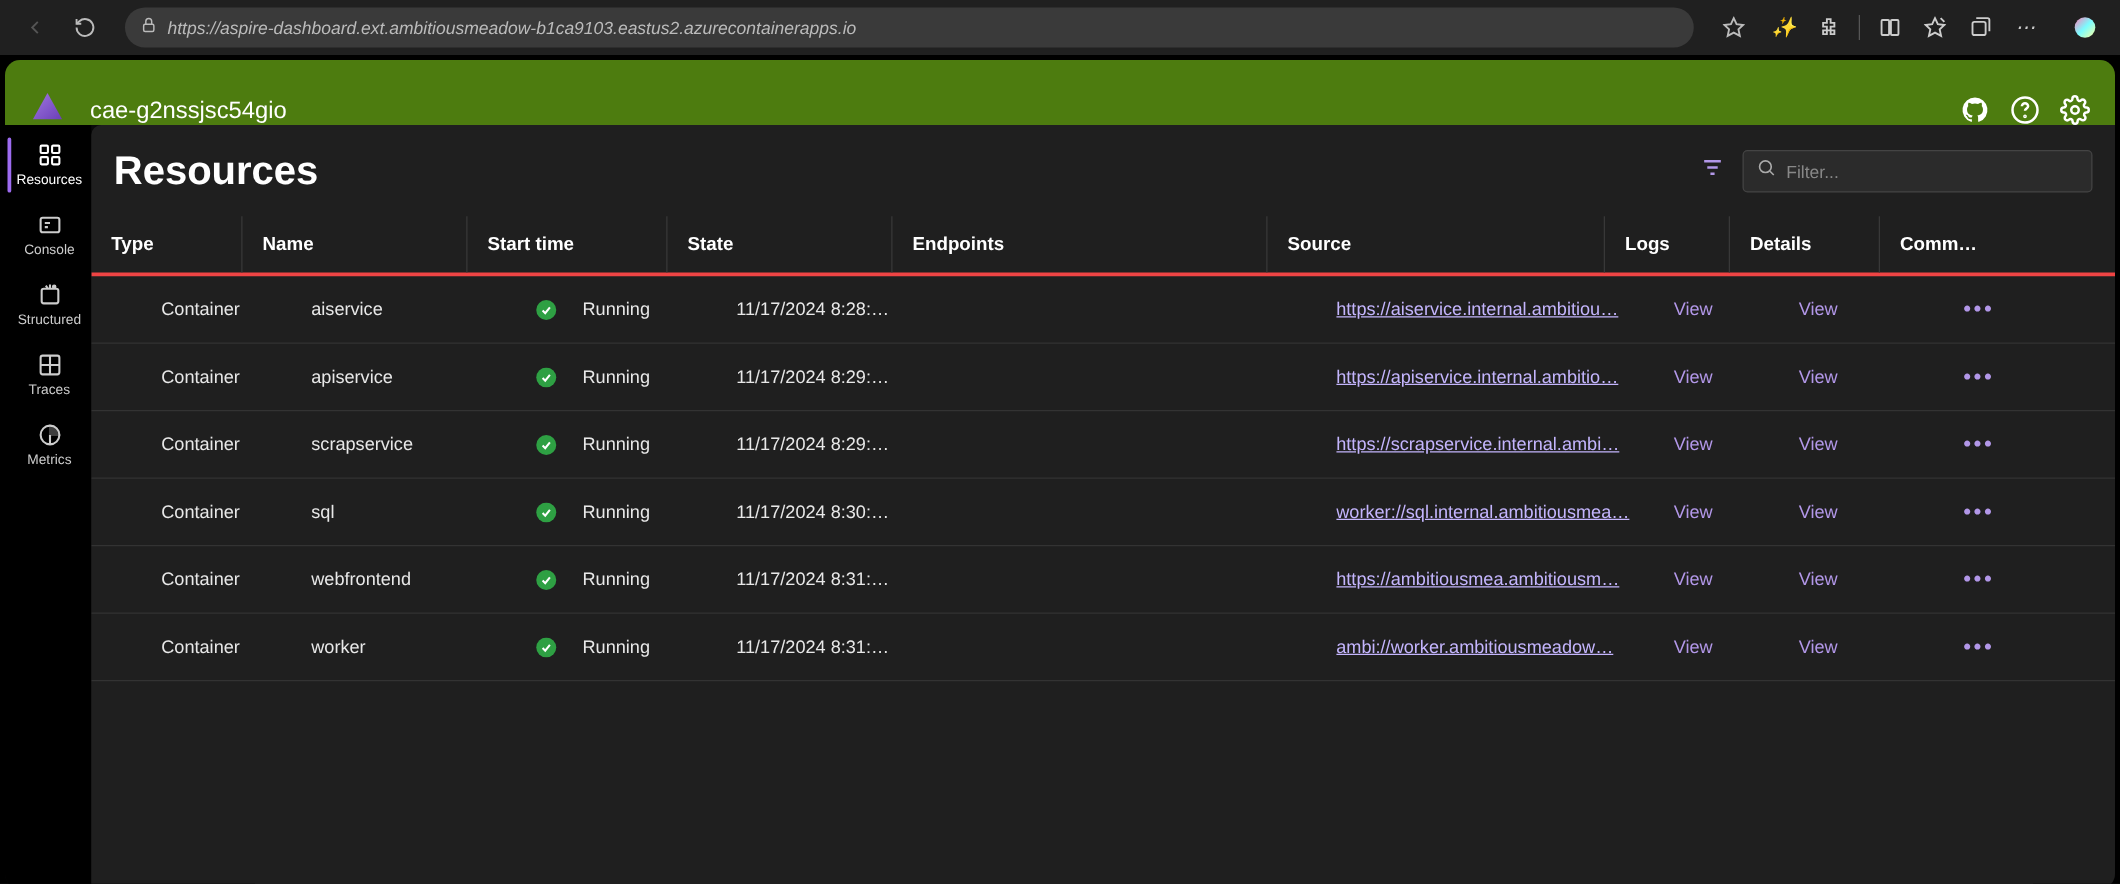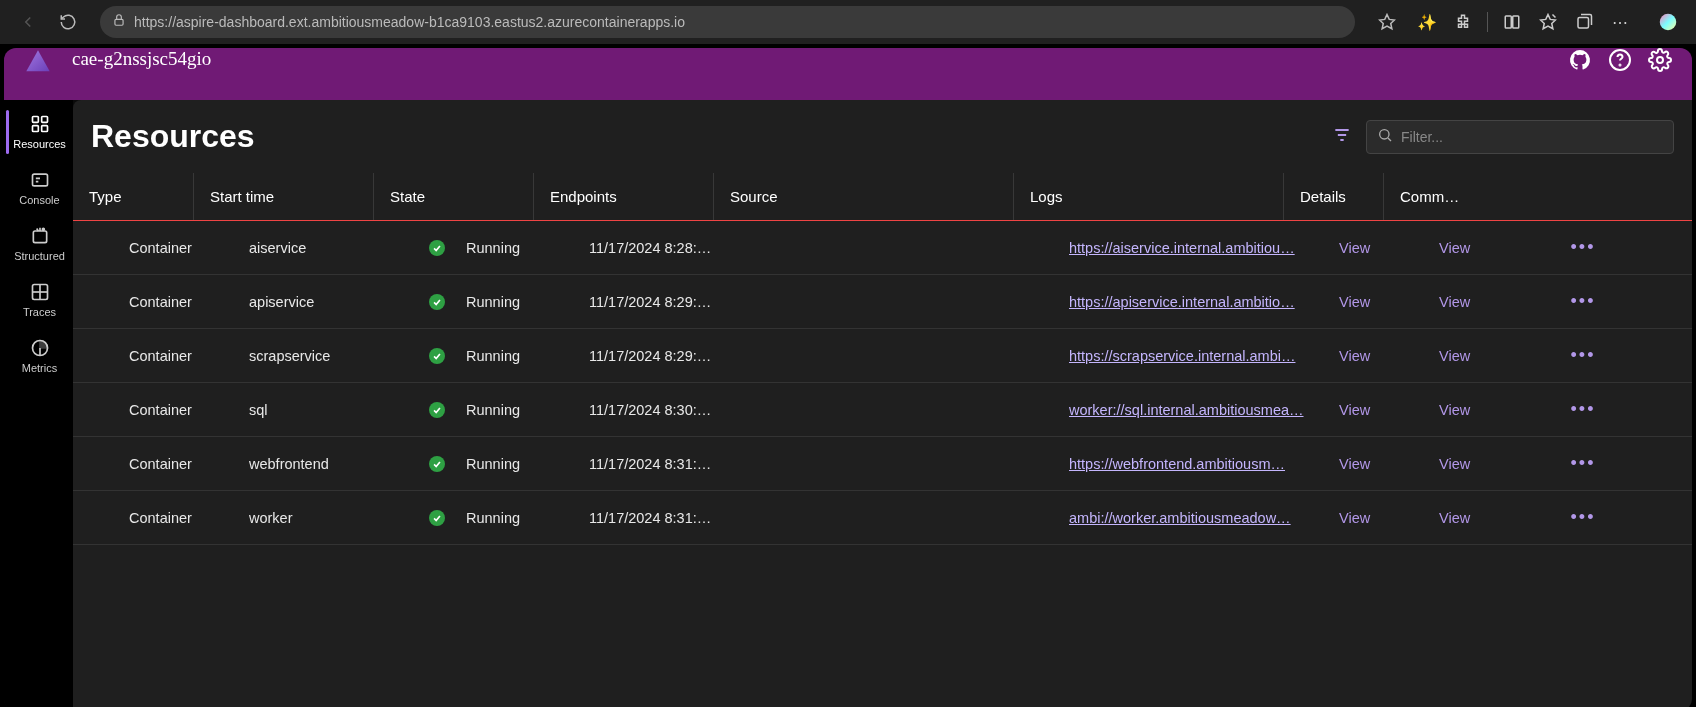--- a/index.html
+++ b/index.html
@@ -13,20 +13,21 @@
     }
     
     
     .browser-chrome {
       height: 44px;
       background: #202020;
       display: flex;
       align-items: center;
       padding: 0 12px;
       gap: 8px;
+      font-style: italic;
     }
     .nav-btn {
       width: 32px;
       height: 32px;
       display: flex;
       align-items: center;
       justify-content: center;
       color: #bbb;
       cursor: pointer;
       border-radius: 4px;
@@ -68,25 +69,24 @@
       border-radius: 12px;
       margin: 4px;
       display: flex;
       flex-direction: column;
       overflow: hidden;
     }
     
     
     .app-header {
       height: 52px;
-      background: #701a75;
-      display: flex;
-      align-items: flex-start;
+      background: #4d7c0f;
+      display: flex;
+      align-items: flex-end;
       padding: 0 20px;
-      font-family: Liberation Serif, serif;
     }
     .app-logo {
       width: 28px;
       height: 28px;
       margin-right: 20px;
     }
     .app-title {
       font-size: 19px;
       font-weight: 400;
       color: #fff;
@@ -168,21 +168,21 @@
       color: #fff;
     }
     .page-header-spacer { flex: 1; }
     .filter-ic {
       color: #b297e8;
       margin-right: 14px;
       cursor: pointer;
     }
     .search-box {
       height: 34px;
-      width: 308px;
+      width: 280px;
       background: #2b2b2b;
       border: 1px solid #444;
       border-radius: 4px;
       display: flex;
       align-items: center;
       padding: 0 10px;
       gap: 8px;
     }
     .search-box input {
       flex: 1;
@@ -200,22 +200,22 @@
       flex: 1;
       overflow: auto;
     }
     .thead, .trow {
       display: grid;
       grid-template-columns: 120px 180px 160px 180px 300px 270px 100px 120px 80px;
       align-items: center;
     }
     .thead {
       height: 48px;
-      border-bottom: 1px solid #ef4444;
-      font-weight: 400;
+      border-bottom: 3px solid #ef4444;
+      font-weight: 700;
       font-size: 15px;
       color: #fff;
       margin-top: 10px;
     }
     .thead > div {
       padding: 0 16px;
       white-space: nowrap;
       overflow: hidden;
       text-overflow: ellipsis;
     }
@@ -451,20 +451,21 @@
                 <line x1="21" y1="21" x2="16.5" y2="16.5"></line>
               </svg>
           </span>
           <input type="text" placeholder="Filter..." style="">
         </div>
       </div>
 
       <div class="table">
         <div class="thead" id="thead">
             <div>Type</div>
+            <div class="th-sep">Name</div>
             <div class="th-sep">Start time</div>
             <div class="th-sep">State</div>
             <div class="th-sep">Endpoints</div>
             <div class="th-sep">Source</div>
             <div class="th-sep">Logs</div>
             <div class="th-sep">Details</div>
             <div class="th-sep">Comm…</div>
           </div>
         <div id="tbody">
             <div class="trow">
@@ -554,21 +555,21 @@
       <span class="state-dot">
         <svg viewBox="0 0 24 24" fill="none" stroke="#fff" stroke-width="4">
                     <polyline points="5 13 10 18 19 7"></polyline>
                   </svg>
       </span>
       <span>Running</span>
     </div>
     <div>11/17/2024 8:31:…</div>
     <div></div>
     <div>
-                <a class="endpoint-link">https://webfrontend.ambitiousm…</a>
+                <a class="endpoint-link">https://ambitiousmea.ambitiousm…</a>
               </div>
     <div class="link-cell">View</div>
     <div class="link-cell">View</div>
     <div class="cmd-cell">•••</div>
   </div>
             <div class="trow">
     <div>Container</div>
     <div>worker</div>
     <div class="state-cell">
       <span class="state-dot">

